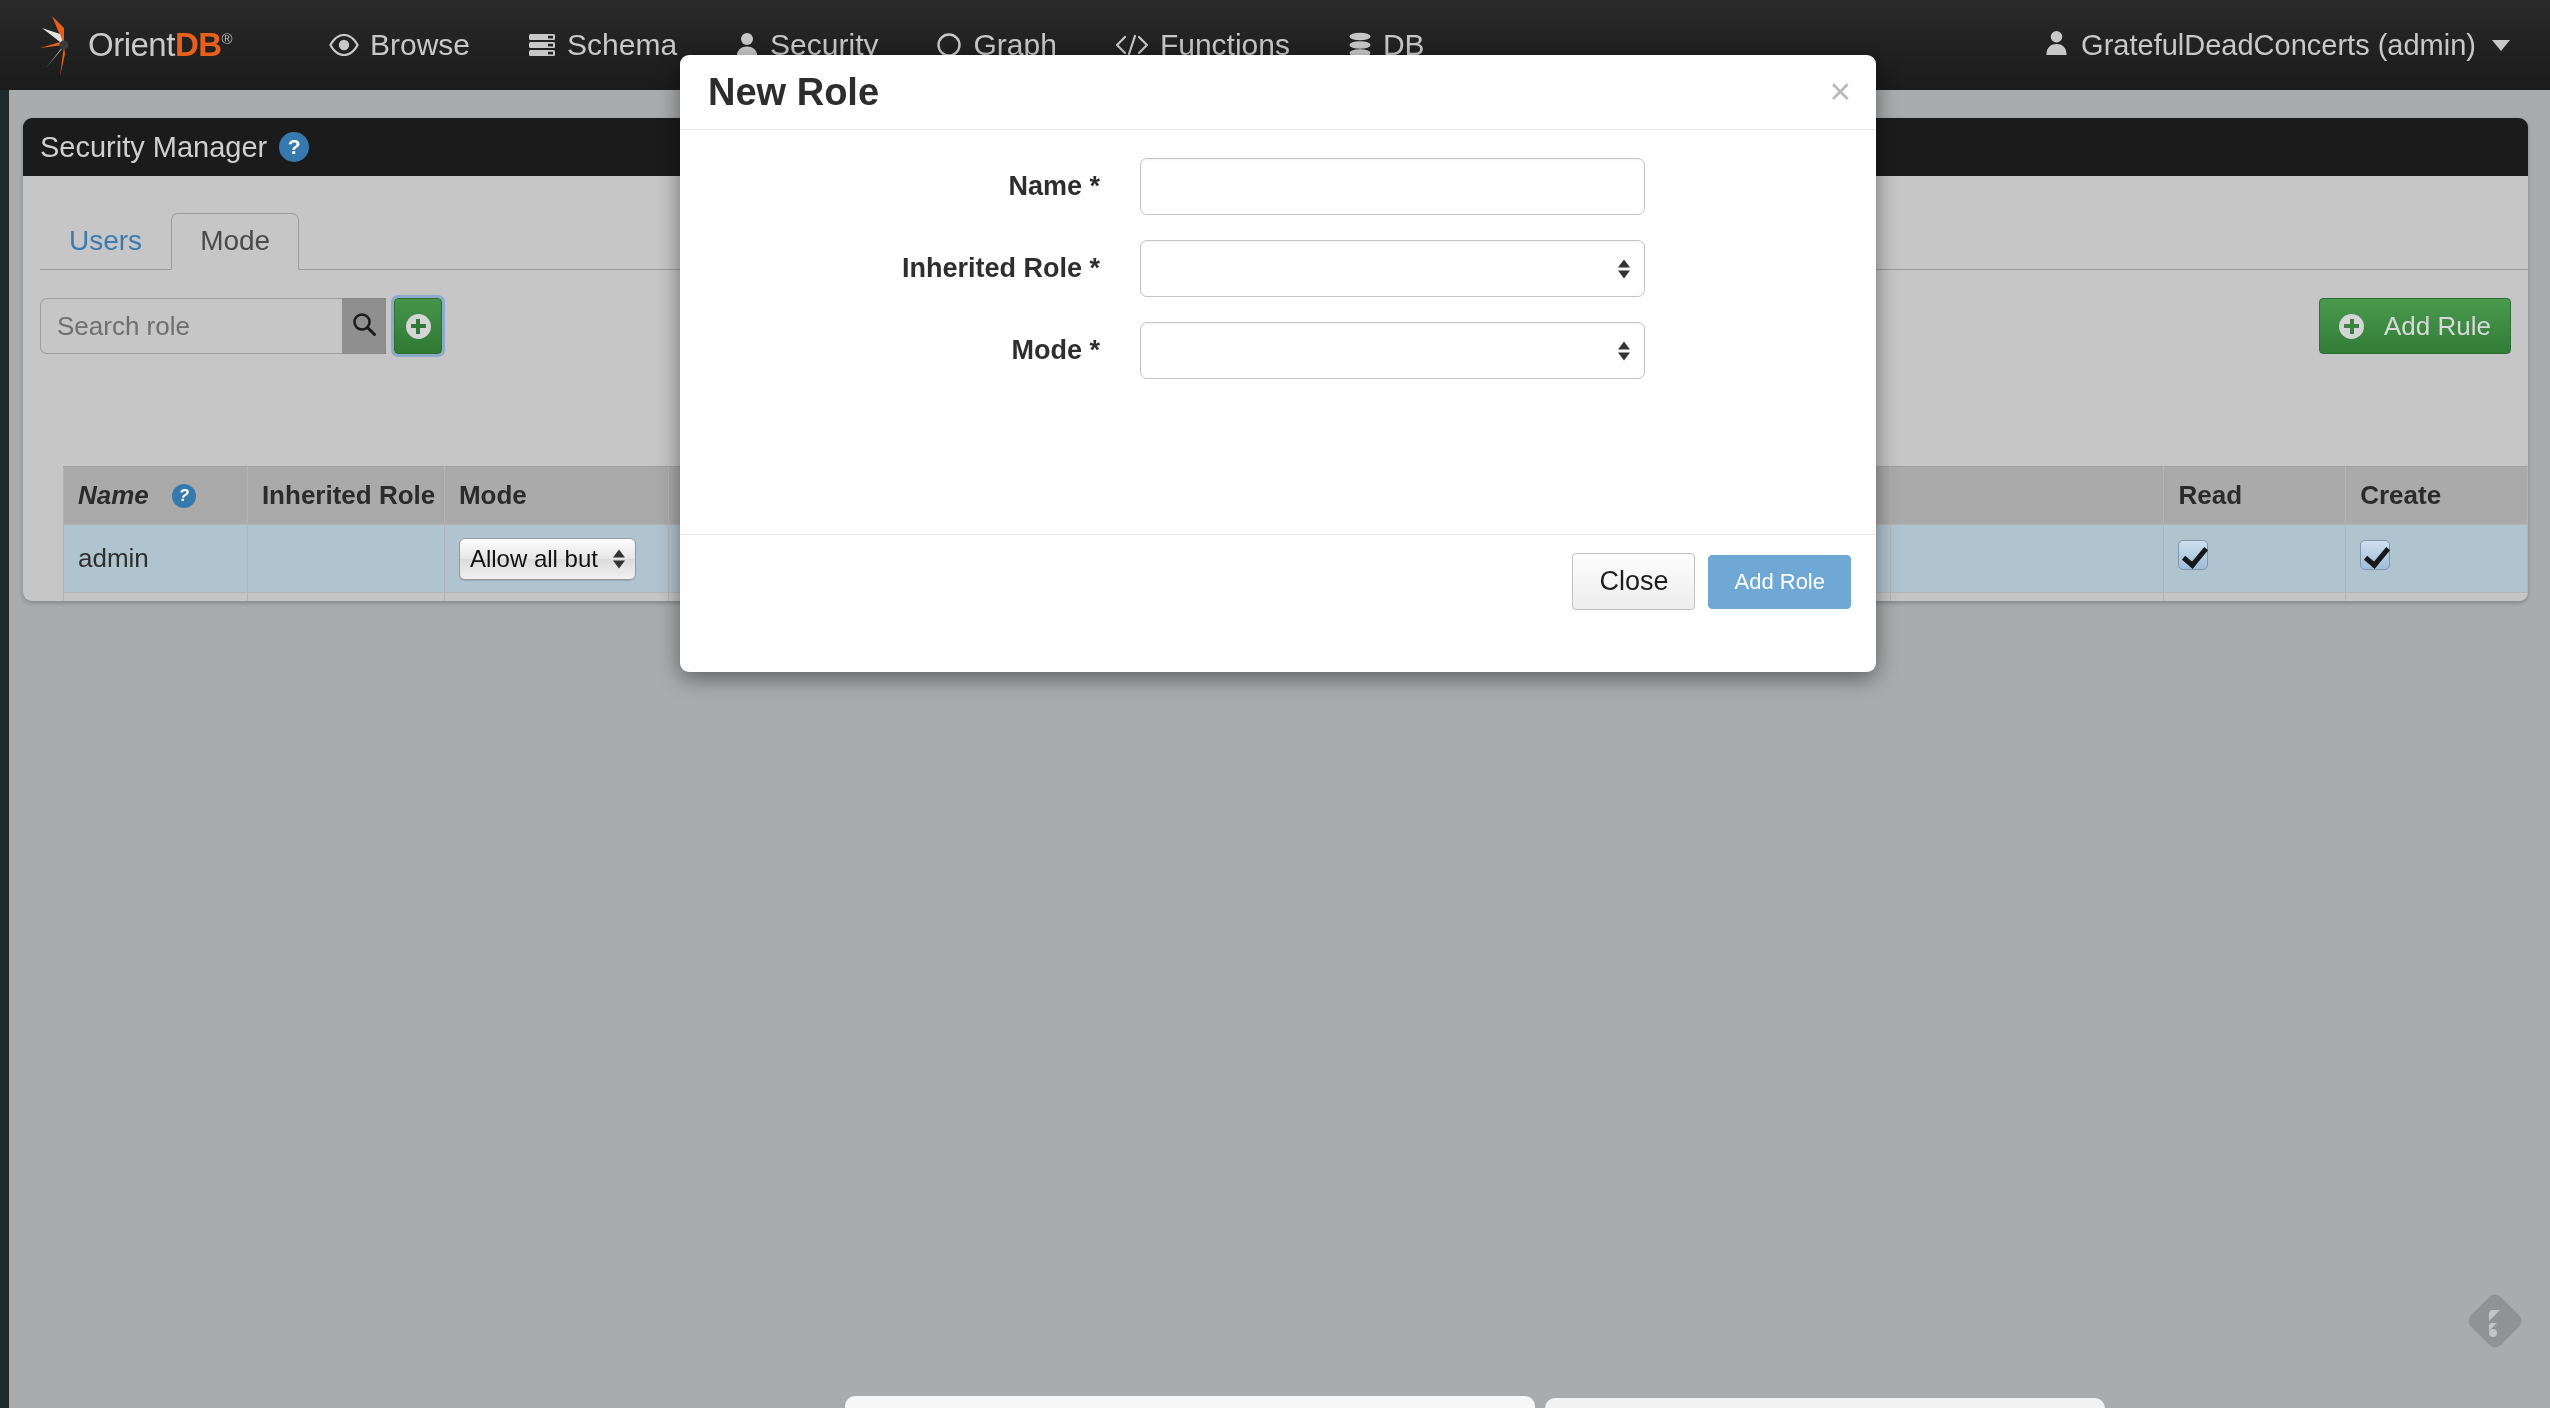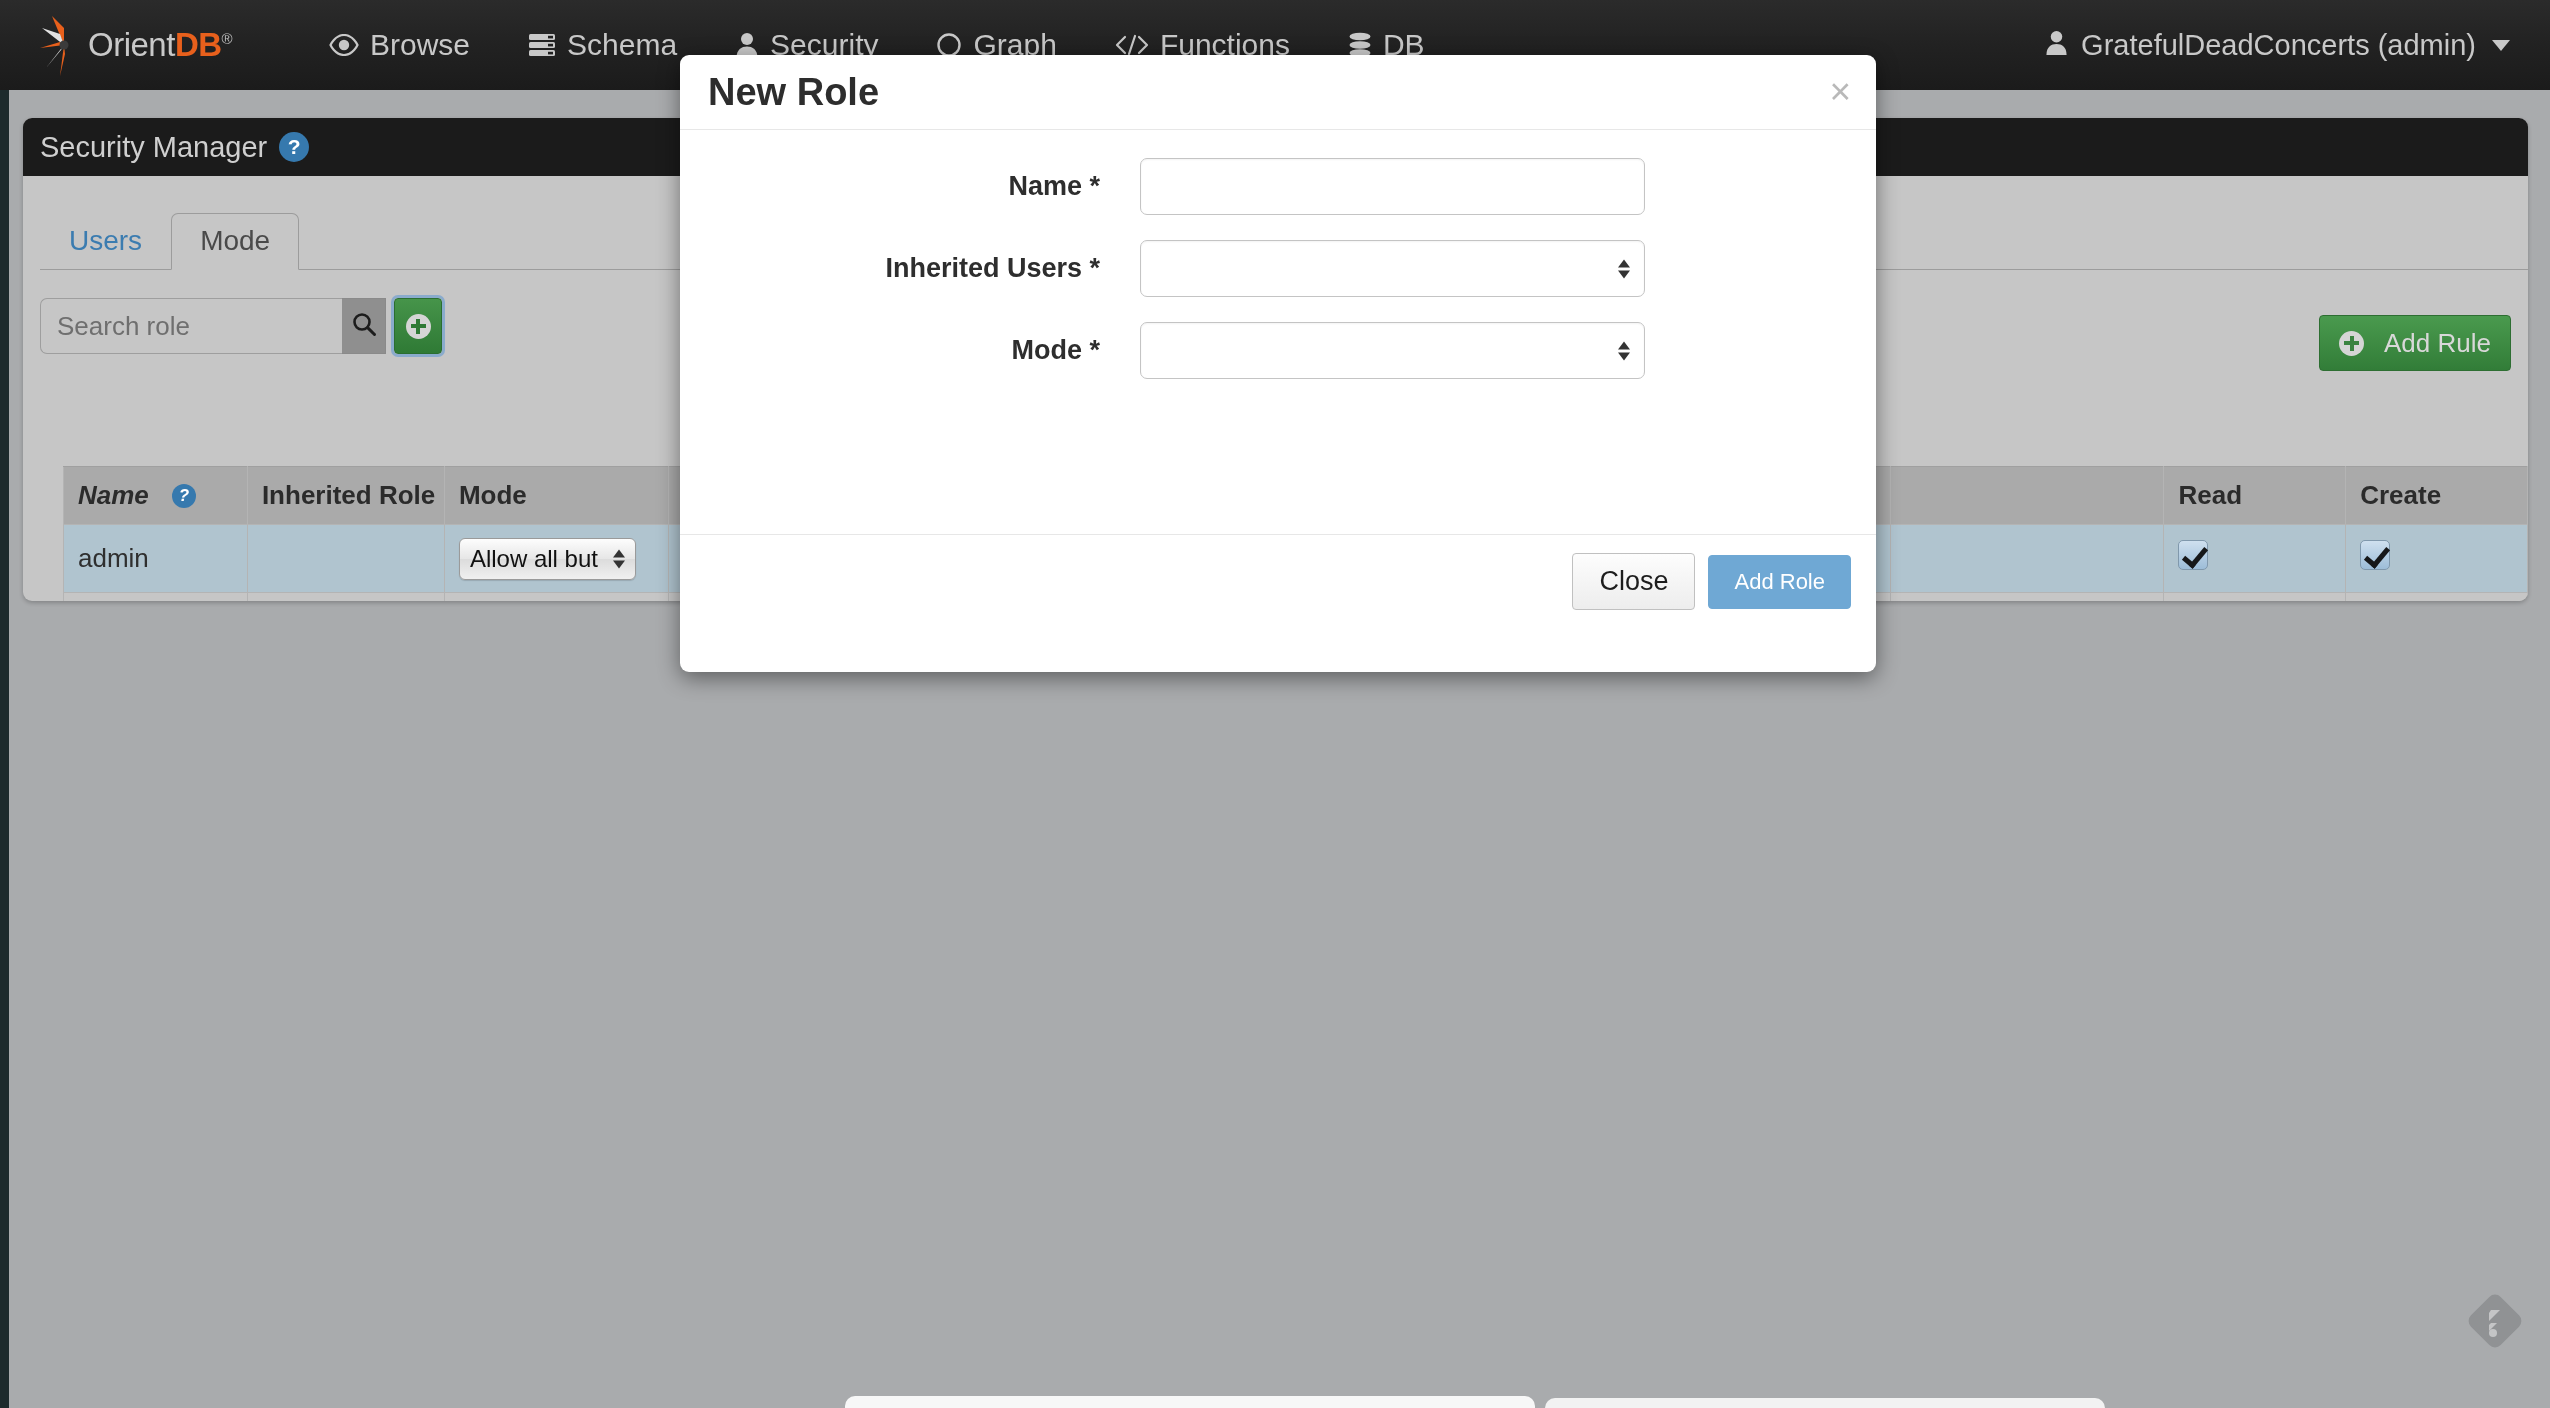--- a/index.html
+++ b/index.html
@@ -200,21 +200,21 @@
     border: 1px solid #2b6e30;
     border-radius: 4px;
     box-shadow: 0 0 0 3px rgba(90,150,210,0.55);
     display: flex;
     align-items: center;
     justify-content: center;
     cursor: pointer;
   }
   #add-rule-btn {
     position: absolute;
-    right: 17px; top: 17px;
+    right: 17px; top: 0;
     height: 56px;
     background: linear-gradient(to bottom,#4a9a4e 0%, #327d38 100%);
     border: 1px solid #2d6e32;
     border-radius: 4px;
     color: #d8d8d8;
     font-size: 26px;
     padding: 0 19px;
     display: flex;
     align-items: center;
     gap: 20px;
@@ -694,21 +694,21 @@
     </div>
 
     <div id="modal-body">
 
       <div class="form-row">
         <div class="form-label">Name *</div>
         <input class="form-control" type="text" value="" style="">
       </div>
 
       <div class="form-row">
-        <div class="form-label">Inherited Users *</div>
+        <div class="form-label">Inherited Role *</div>
         <div class="form-select">
           <span class="spin">
             <span class="up"></span>
               <span class="dn"></span>
           </span>
         </div>
       </div>
 
       <div class="form-row">
         <div class="form-label">Mode *</div>

